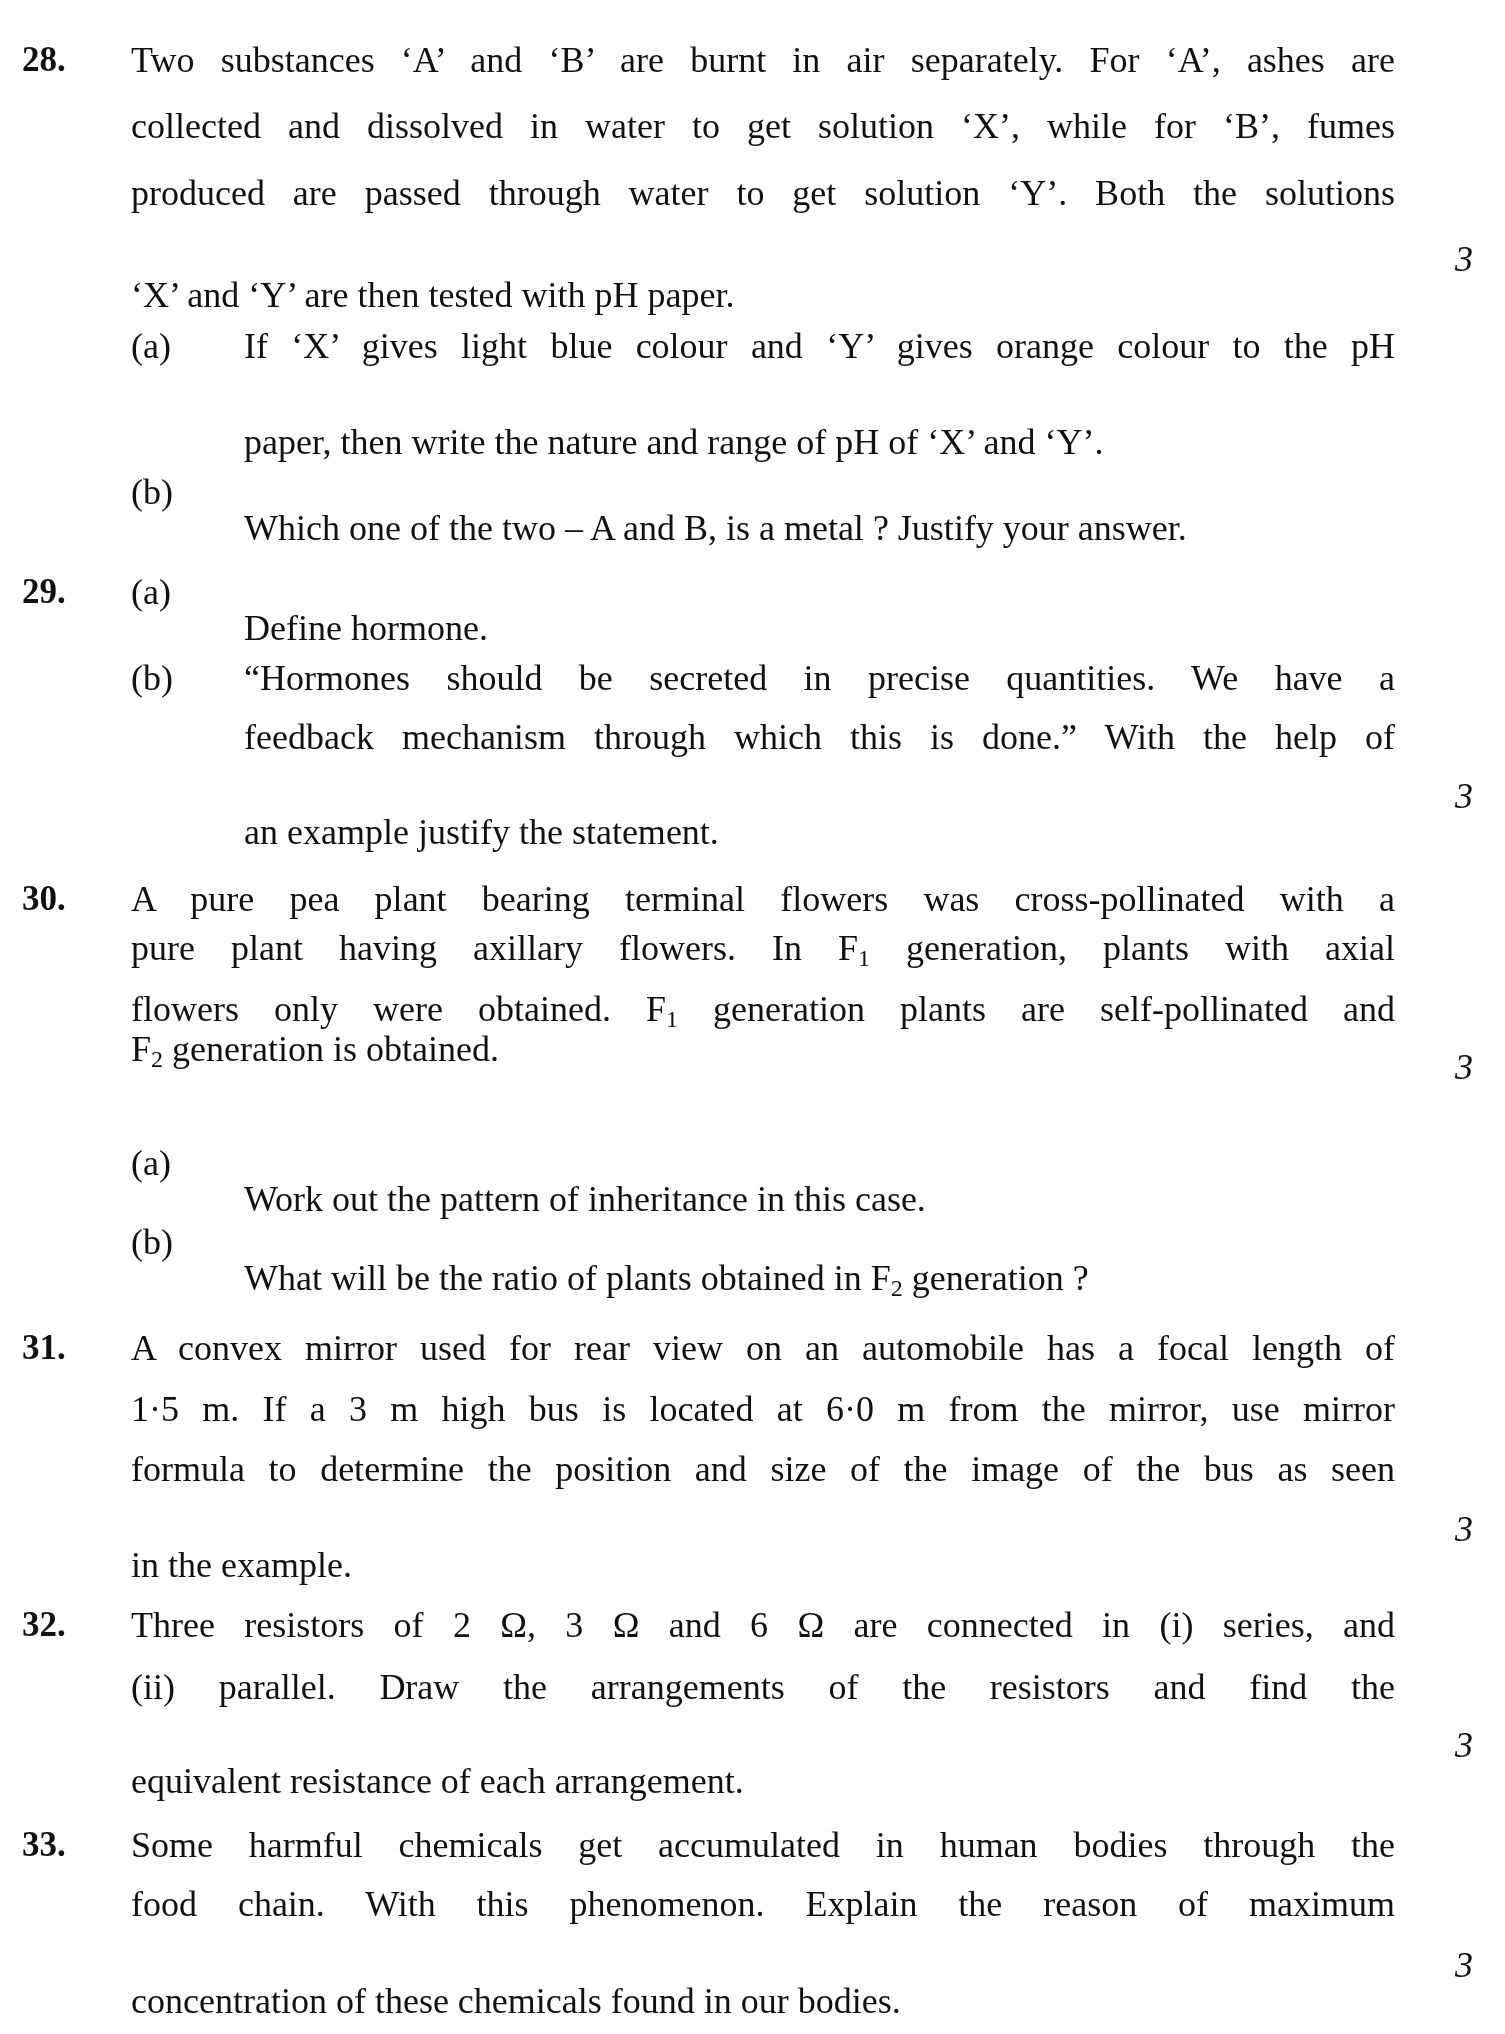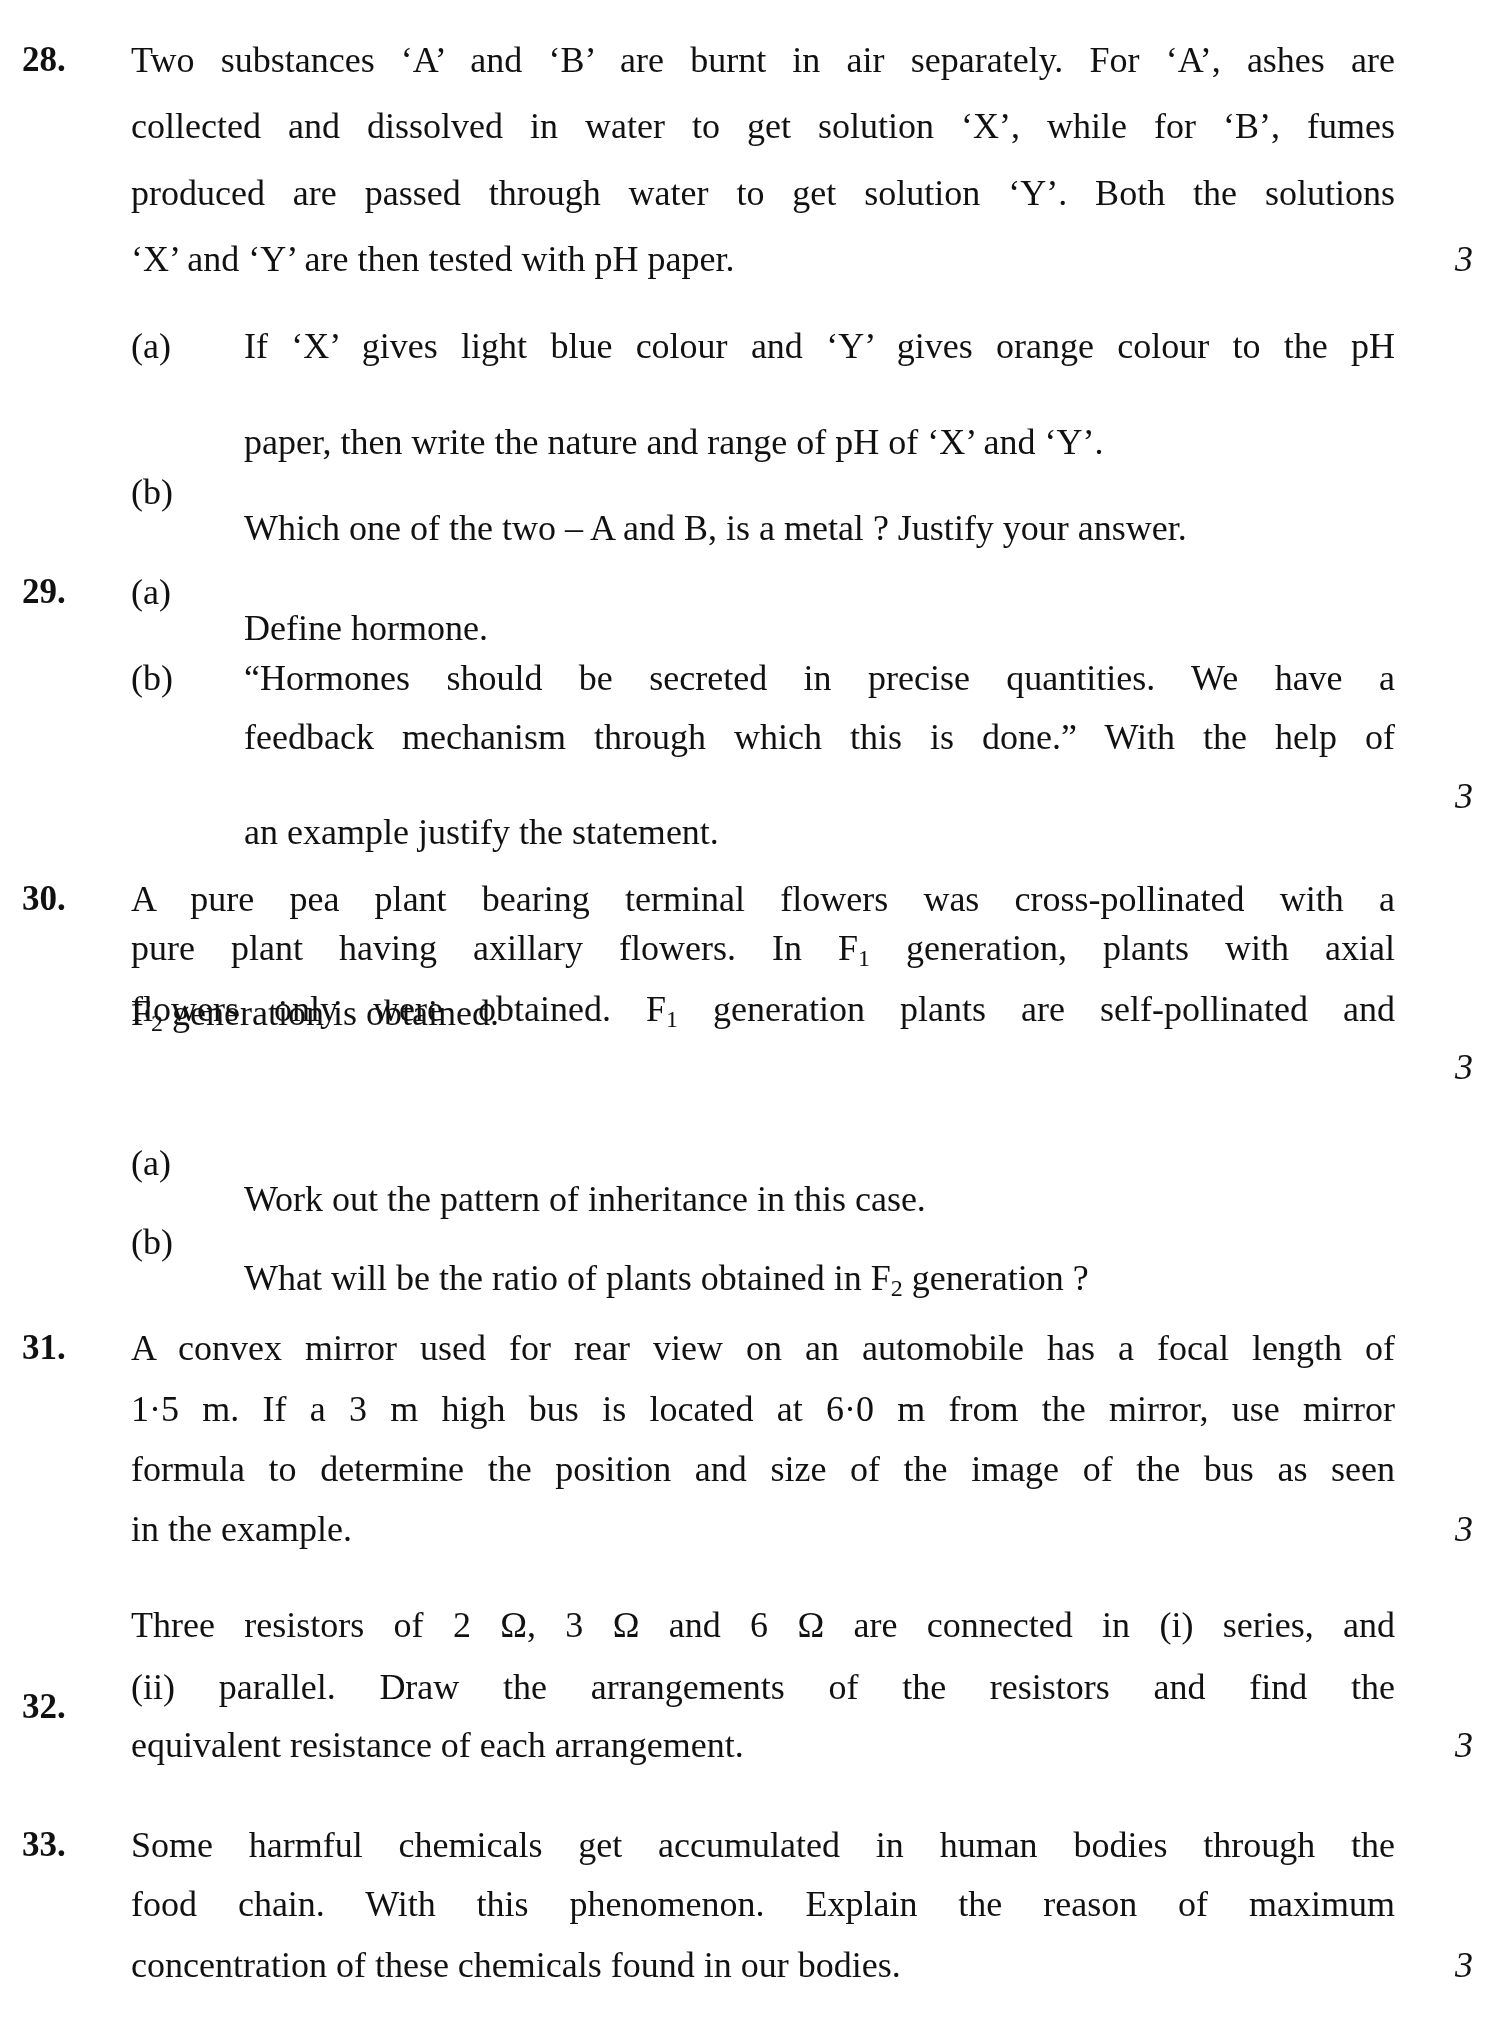--- a/index.html
+++ b/index.html
@@ -10,21 +10,21 @@
   }
   .line {
     position: absolute;
     font-size: 36px;
     line-height: 44px;
     white-space: nowrap;
     height: 44px;
   }
   .qnum { left: 22px; font-weight: bold; font-size: 35px; text-align: right; }
   .main { left: 131px; width: 1264px; text-align: justify; text-align-last: justify; }
-  .main.last { text-align-last: left; }
+  .main.last { text-align-last: left; margin-top: 36px; }
   .sublabel { left: 131px; }
   .subtext { left: 244px; width: 1151px; text-align: justify; text-align-last: justify; }
   .subtext.last { text-align-last: left; margin-top: 36px; }
   .marks { left: 1455px; font-style: italic; }
   sub { font-size: 24px; line-height: 0; vertical-align: -6px; }
 </style>
 </head>
 <body>
 
 <div class="line qnum" style="top:38px">28.</div>
@@ -64,21 +64,21 @@
 <div class="line sublabel" style="top:1220px">(b)</div>
 <div class="line subtext last" style="top:1220px"><span>What will be the ratio of plants obtained in F</span><sub>2</sub><span> generation ?</span></div>
 
 <div class="line qnum" style="top:1326px">31.</div>
 <div class="line main" style="top:1326px">A convex mirror used for rear view on an automobile has a focal length of</div>
 <div class="line main" style="top:1387px">1·5 m. If a 3 m high bus is located at 6·0 m from the mirror, use mirror</div>
 <div class="line main" style="top:1447px">formula to determine the position and size of the image of the bus as seen</div>
 <div class="line main last" style="top:1507px">in the example.</div>
 <div class="line marks" style="top:1507px">3</div>
 
-<div class="line qnum" style="top:1685px">32.</div>
+<div class="line qnum" style="top:1603px">32.</div>
 <div class="line main" style="top:1603px">Three resistors of 2 Ω, 3 Ω and 6 Ω are connected in (i) series, and</div>
 <div class="line main" style="top:1665px">(ii) parallel. Draw the arrangements of the resistors and find the</div>
 <div class="line main last" style="top:1723px">equivalent resistance of each arrangement.</div>
 <div class="line marks" style="top:1723px">3</div>
 
 <div class="line qnum" style="top:1823px">33.</div>
 <div class="line main" style="top:1823px">Some harmful chemicals get accumulated in human bodies through the</div>
 <div class="line main" style="top:1882px">food chain. With this phenomenon. Explain the reason of maximum</div>
 <div class="line main last" style="top:1943px">concentration of these chemicals found in our bodies.</div>
 <div class="line marks" style="top:1943px">3</div>

